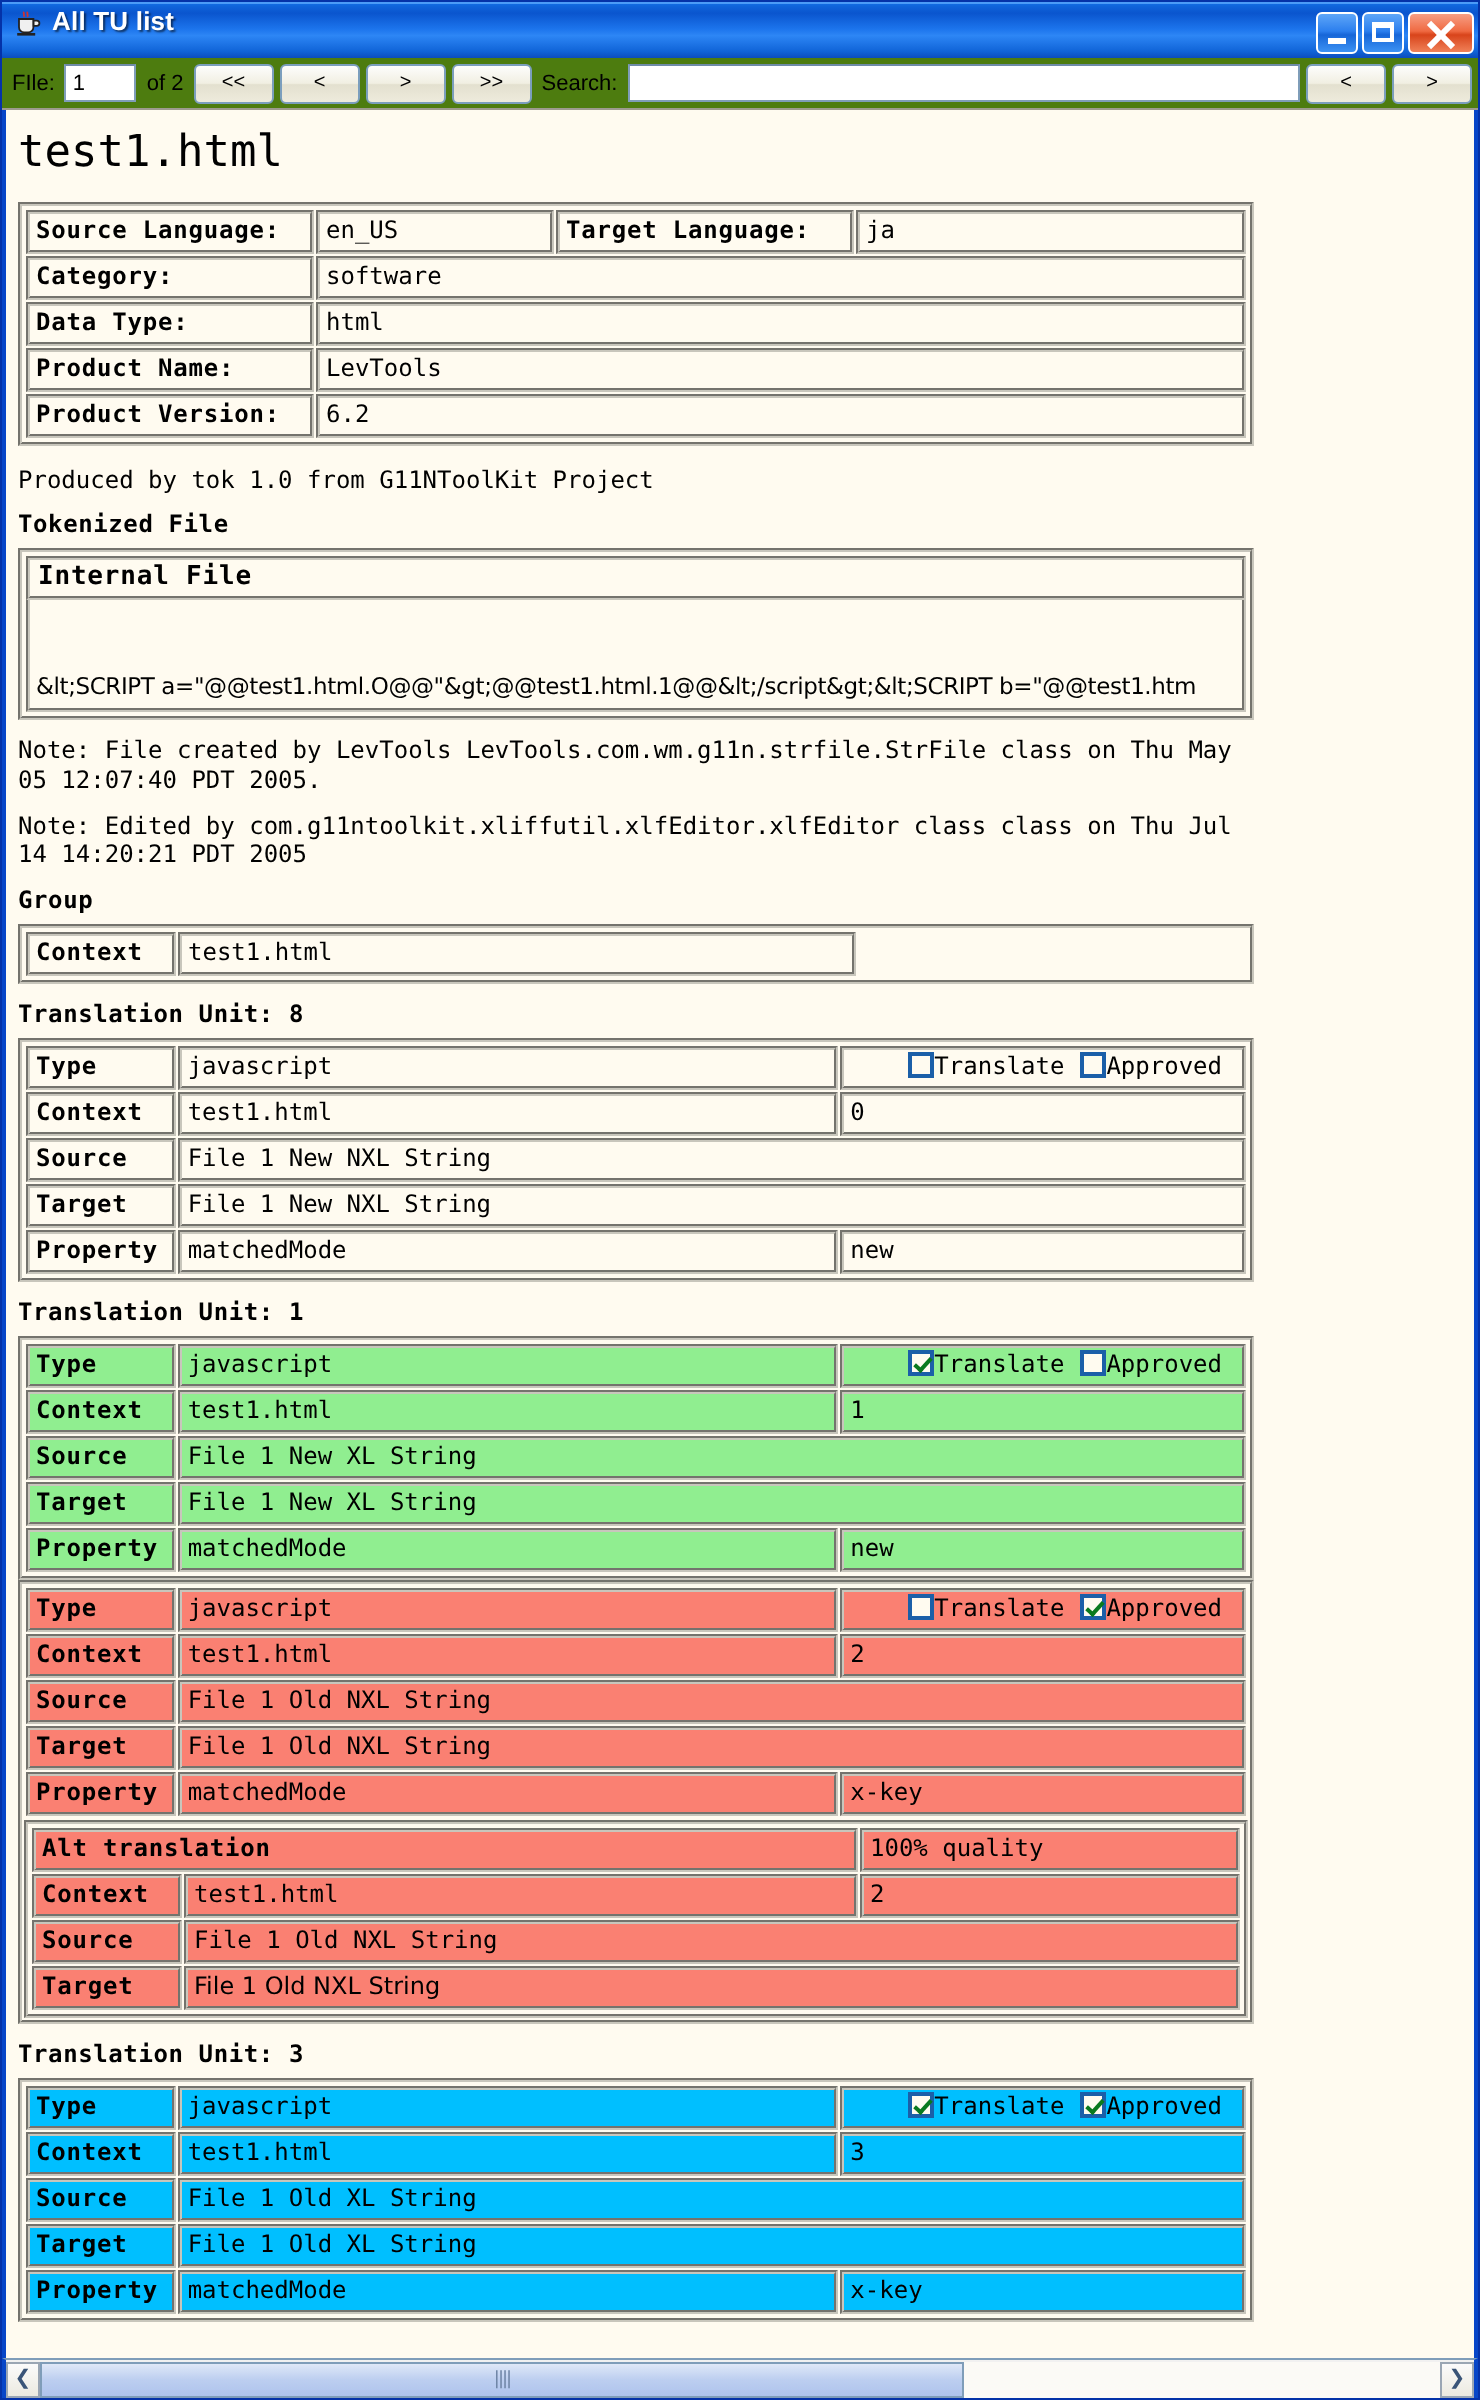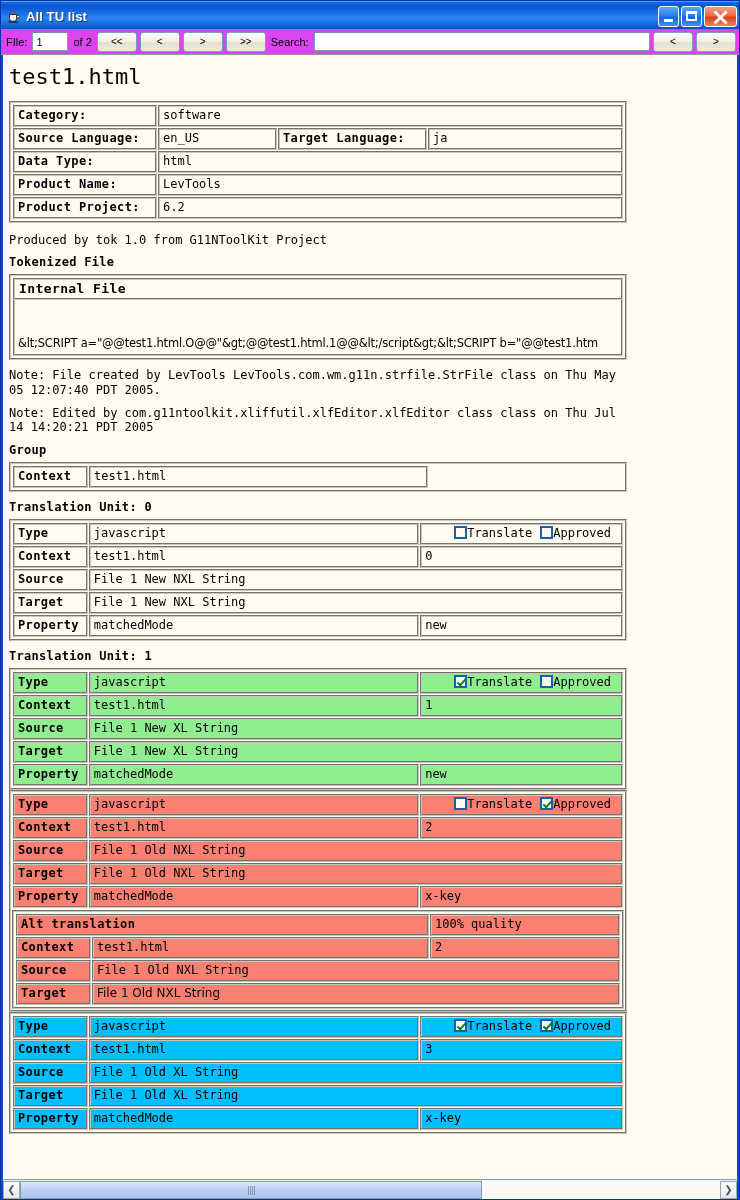--- a/index.html
+++ b/index.html
@@ -22,21 +22,20 @@
   }
 
   
   #titlebar {
     height: 28px;
     flex: 0 0 28px;
     background: linear-gradient(to bottom,
       #1372e8 0%, #0f63da 8%, #0a55ce 20%,
       #1c74ec 48%, #2d86f5 60%, #1064d8 88%, #0b4dbe 100%);
     display: flex;
-    align-items: center;
     padding: 2px 2px 0 5px;
     box-sizing: border-box;
     position: relative;
   }
   #titlebar::after {
     content: "";
     position: absolute; left: 0; right: 0; top: 0; height: 1px;
     background: #4b9bf7;
   }
   .title-icon {
@@ -84,21 +83,21 @@
     position: absolute; left: 7px; top: 9px;
     width: 17px; height: 3px; background: #fff;
   }
   .glyph-close-a { transform: rotate(45deg); }
   .glyph-close-b { transform: rotate(-45deg); }
 
   
   #toolbar {
     flex: 0 0 26px;
     height: 26px;
-    background: #d946ef;
+    background: #4d7c0f;
     display: flex;
     align-items: center;
     padding: 0 3px;
     box-sizing: border-box;
     gap: 3px;
     border-bottom: 1px solid #9d9b8e;
   }
   .tb-label {
     font-family: "Liberation Sans", sans-serif;
     font-size: 11px;
@@ -371,39 +370,39 @@
 
   <div id="content-wrap">
     <div id="content">
 
       <h1 class="doc-title">test1.html</h1>
 
       <div class="meta-wrap">
         <table class="meta">
           <tbody>
               <tr>
-            <td class="k">Category:</td>
-            <td colspan="3">software</td>
-          </tr>
-          <tr>
             <td class="k" style="width:135px">Source Language:</td>
             <td style="width:110px">en_US</td>
             <td class="k" style="width:140px">Target Language:</td>
             <td>ja</td>
+          </tr>
+          <tr>
+            <td class="k">Category:</td>
+            <td colspan="3">software</td>
           </tr>
           <tr>
             <td class="k">Data Type:</td>
             <td colspan="3">html</td>
           </tr>
           <tr>
             <td class="k">Product Name:</td>
             <td colspan="3">LevTools</td>
           </tr>
           <tr>
-            <td class="k">Product Project:</td>
+            <td class="k">Product Version:</td>
             <td colspan="3">6.2</td>
           </tr>
         </tbody>
           </table>
       </div>
 
       <p class="note">Produced by tok 1.0 from G11NToolKit Project</p>
       <p class="bold-line">Tokenized File</p>
 
       <div class="internal-panel">
@@ -425,21 +424,21 @@
             <td class="k" style="width:66px">Context</td>
             <td style="width:330px">test1.html</td>
             <td style="border:none;background:transparent"></td>
           </tr>
         </tbody>
           </table>
       </div>
 
       <div id="tu-container">
           <div>
-            <h3 class="tu-head">Translation Unit: 0</h3>
+            <h3 class="tu-head">Translation Unit: 8</h3>
             <div class="tu-panel plain">
               <table class="tu">
                 <tbody>
                   <tr>
                     <td class="k" style="width:66px">Type</td>
                     <td style="width:330px">javascript</td>
                     <td class="cb-cell">
                       <span class="cb-row">
                         <span class="cbox"></span>
                         <span class="cb-label">Translate</span>
@@ -564,20 +563,21 @@
                     <tr>
                       <td class="k">Target</td>
                       <td colspan="2" class="jp">File 1 Old NXL String</td>
                     </tr>
                   </tbody>
                 </table>
               </div>
             </div>
           </div>
           <div>
+            <h3 class="tu-head">Translation Unit: 3</h3>
             <div class="tu-panel cyan">
               <table class="tu">
                 <tbody>
                   <tr>
                     <td class="k" style="width:66px">Type</td>
                     <td style="width:330px">javascript</td>
                     <td class="cb-cell">
                       <span class="cb-row">
                         <span class="cbox checked"></span>
                         <span class="cb-label">Translate</span>

